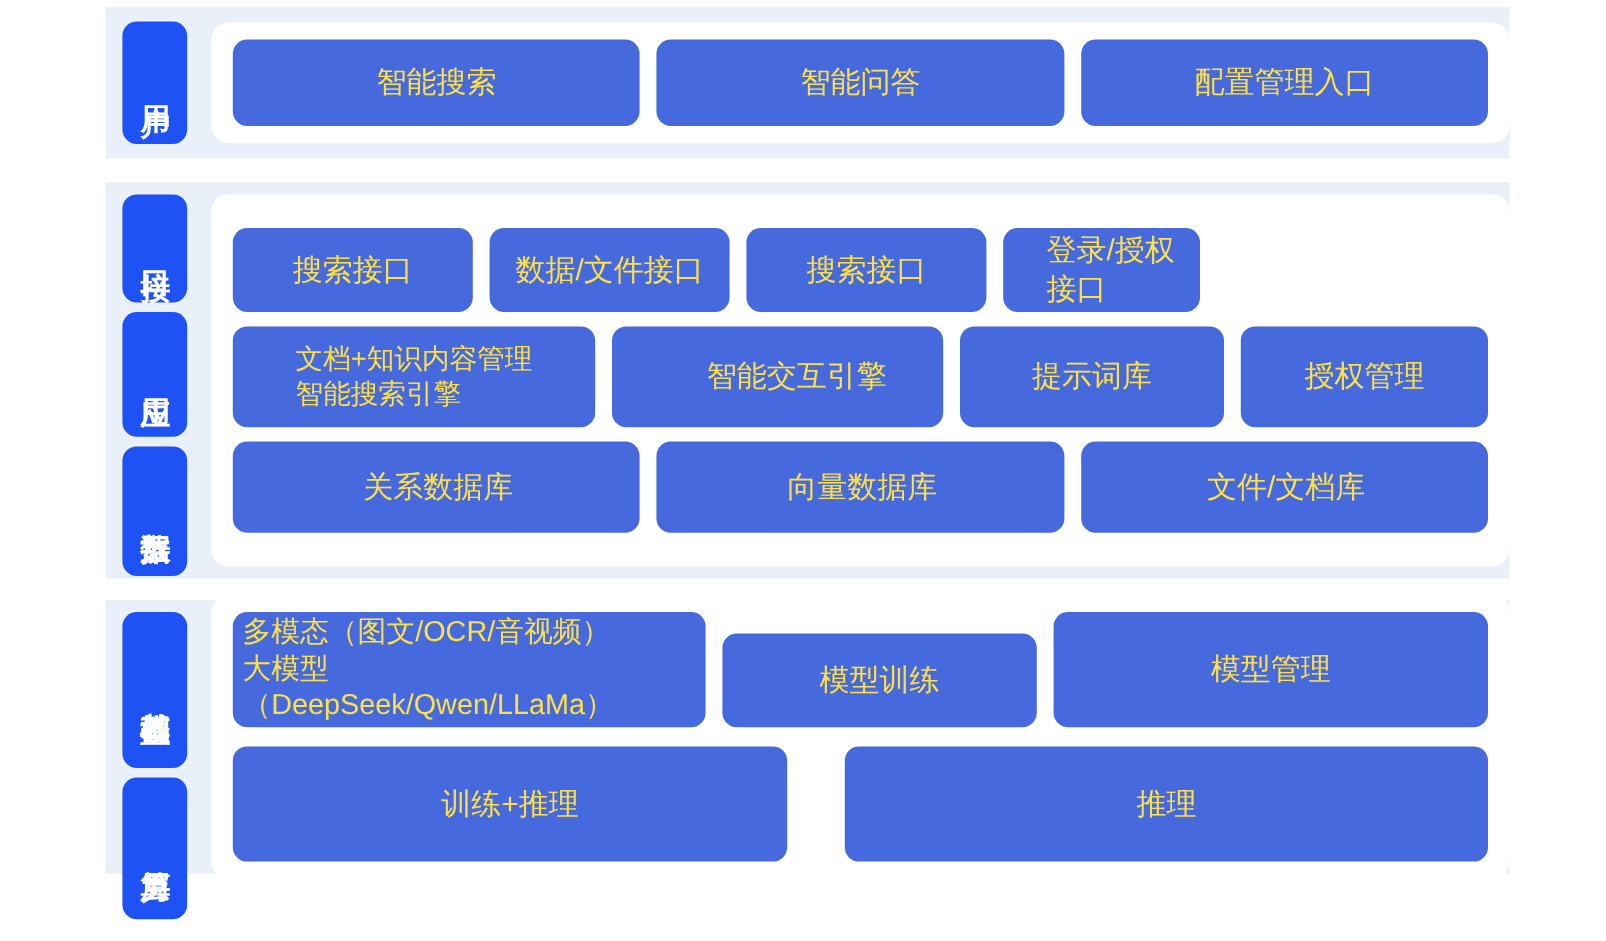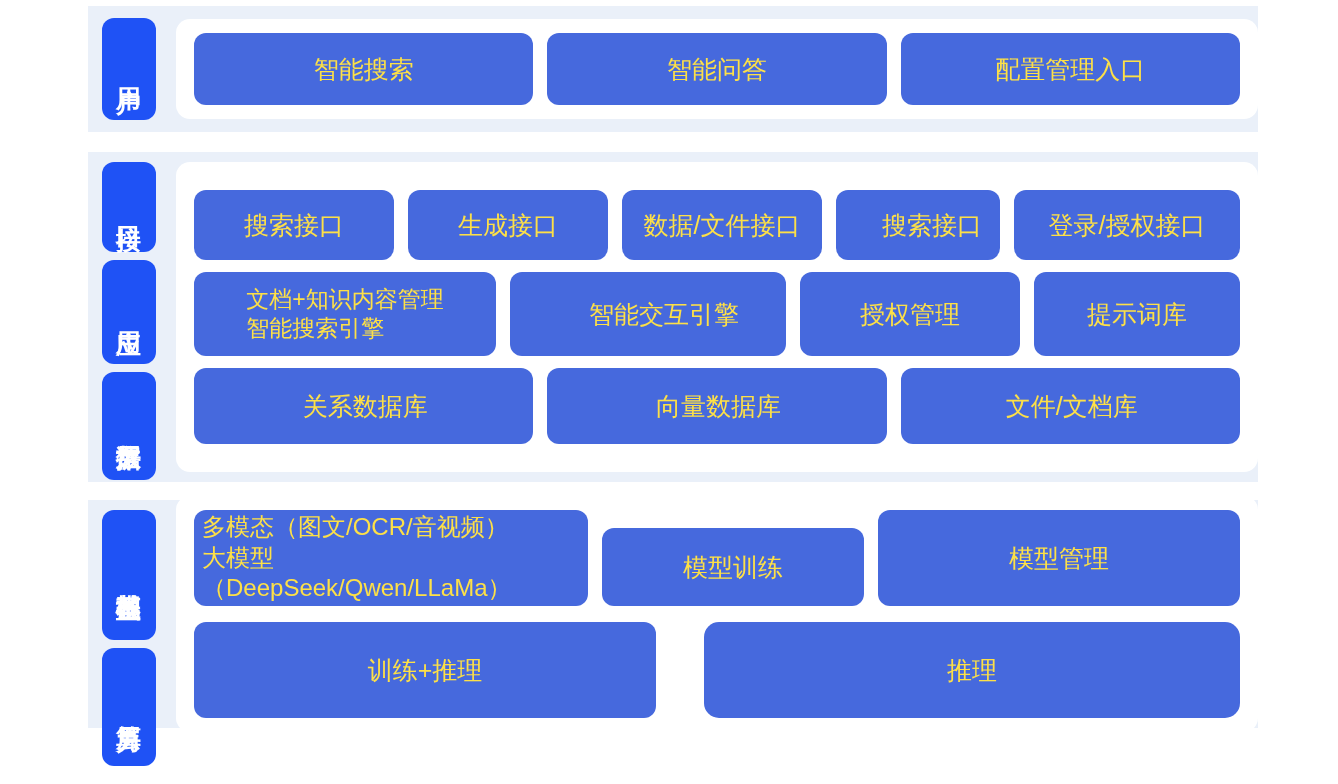--- a/index.html
+++ b/index.html
@@ -155,21 +155,21 @@
   #band-base .vlabel.l-compute { flex: 0 0 118px; }
   #band-base .card { height: 264px; margin: 10px 0; gap: 16px; }
   #band-base .row-model   { height: 96px; }
   #band-base .row-compute { height: 96px; gap: 48px; }
 
   .row-model .box:nth-child(1) { flex: 0 0 394px; font-size: 24px; }
   .row-model .box:nth-child(2) { flex: 0 0 262px; margin-top: 18px; }
   .row-model .box:nth-child(3) { flex: 1 1 auto; }
 
   .row-compute .box:nth-child(1) { flex: 0 0 462px; }
-  .row-compute .box:nth-child(2) { flex: 1 1 auto; border-radius: 15px; }
+  .row-compute .box:nth-child(2) { flex: 1 1 auto; }
 </style>
 </head>
 <body>
 
 <div class="page">
 
   <section class="band" id="band-user">
     <div class="labelcol">
       <div class="vlabel l-user">用户</div>
     </div>
@@ -188,32 +188,31 @@
     <div class="labelcol">
       <div class="vlabel l-interface">接口</div>
       <div class="vlabel l-app">应用</div>
       <div class="vlabel l-data">数据层</div>
     </div>
     <div class="band-rows">
       <div class="card">
 
         <div class="row row-interface">
           <div class="box">搜索接口</div>
-          <div class="box">生成接口</div>
           <div class="box">数据/文件接口</div>
           <div class="box">搜索接口</div>
           <div class="box">登录/授权接口</div>
         </div>
 
         <div class="row row-app">
           <div class="box">文档+知识内容管理
 智能搜索引擎</div>
           <div class="box">智能交互引擎</div>
+          <div class="box">提示词库</div>
           <div class="box">授权管理</div>
-          <div class="box">提示词库</div>
         </div>
 
         <div class="row row-data">
           <div class="box">关系数据库</div>
           <div class="box">向量数据库</div>
           <div class="box">文件/文档库</div>
         </div>
 
       </div>
     </div>

